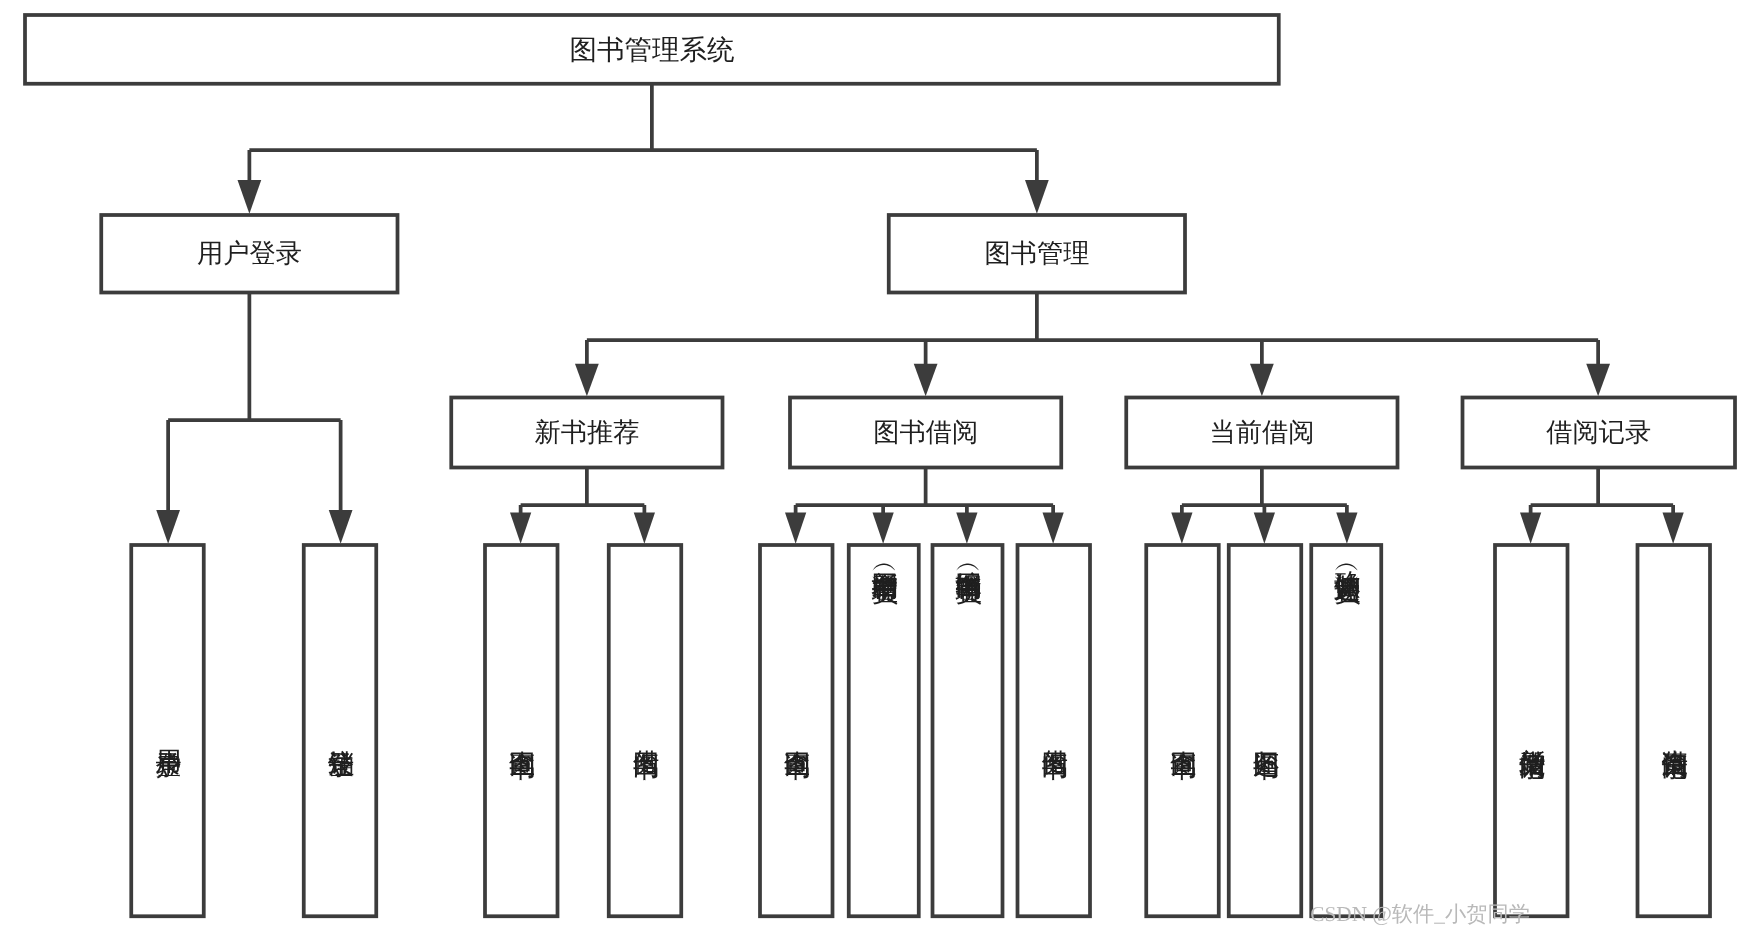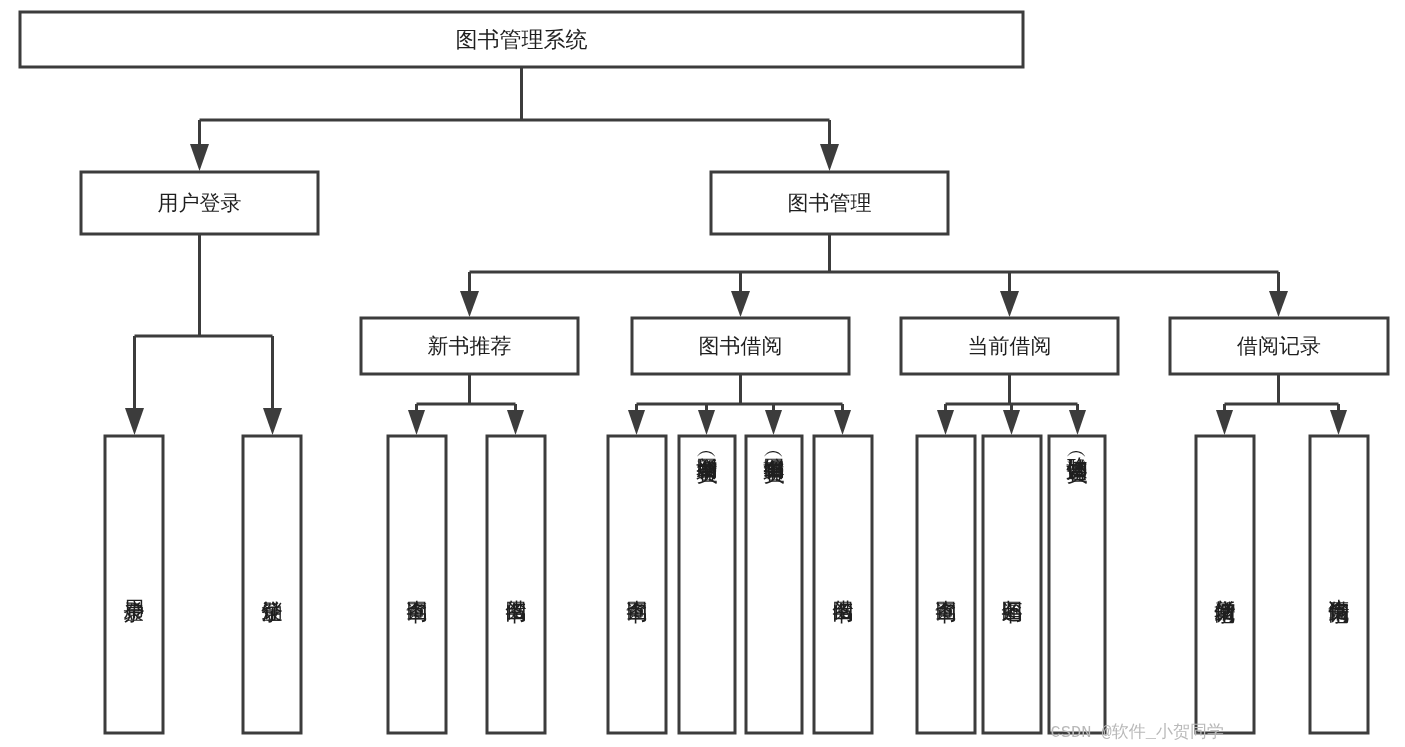--- a/index.html
+++ b/index.html
@@ -65,21 +65,21 @@
     font-size: 21px;
     line-height: 1.04;
     letter-spacing: 1px;
     color: #1f1f1f;
     white-space: nowrap;
   }
   .watermark {
     position: absolute;
     right: 8px;
     bottom: 4px;
-    font-family: Liberation Mono, monospace;
+    font-family: Liberation Serif, serif;
     font-size: 17px;
     color: #b9b9b9;
     white-space: nowrap;
   }
 </style>
 </head>
 <body>
 
 <div id="diagram-root">
 

